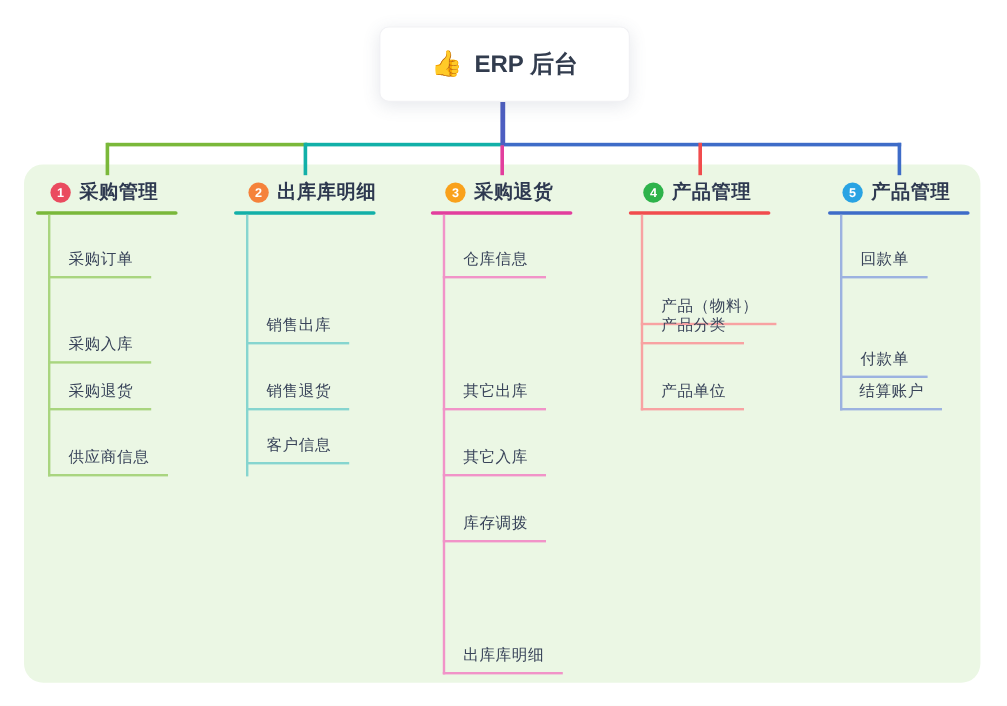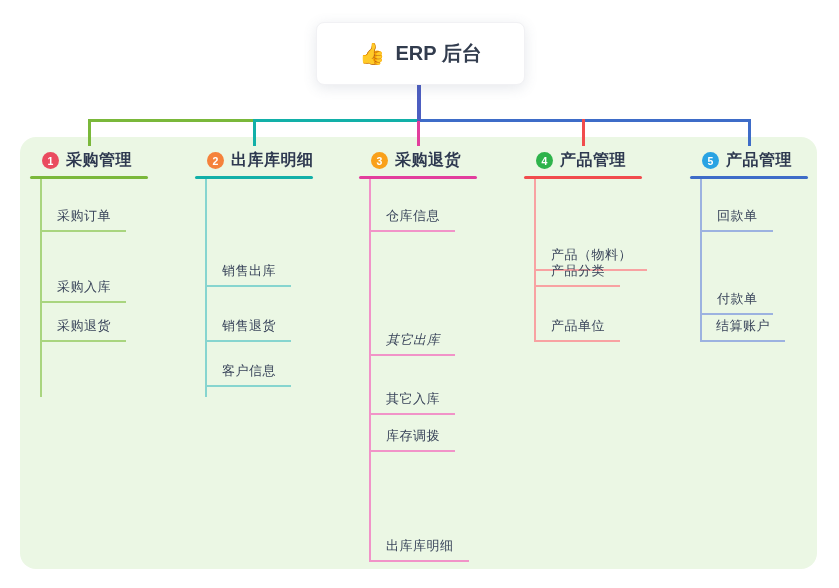--- a/index.html
+++ b/index.html
@@ -73,42 +73,43 @@
       <div class="branch" style="left: 30px;">
         <div class="btitle">
           <span class="badge" style="background: rgb(234, 75, 95);">1</span>
           <span class="blabel">采购管理</span>
         </div>
         <div class="bline" style="background: rgb(122, 184, 58);"></div>
         <div class="spine" style="height: 218px; background: rgb(169, 213, 127);"></div>
         <div class="child" style="top: 60px; border-bottom-color: rgb(169, 213, 127);">采购订单</div>
         <div class="child" style="top: 115px; border-bottom-color: rgb(169, 213, 127); margin-top: 16px;">采购入库</div>
         <div class="child" style="top: 170px; border-bottom-color: rgb(169, 213, 127);">采购退货</div>
+        <div class="child" style="top: 225px; border-bottom-color: rgb(169, 213, 127);">供应商信息</div>
       </div>
       <div class="branch" style="left: 195px;">
         <div class="btitle">
           <span class="badge" style="background: rgb(245, 130, 59);">2</span>
           <span class="blabel">出库库明细</span>
         </div>
         <div class="bline" style="background: rgb(18, 176, 168);"></div>
         <div class="spine" style="height: 218px; background: rgb(134, 213, 207);"></div>
         <div class="child" style="top: 115px; border-bottom-color: rgb(134, 213, 207);">销售出库</div>
         <div class="child" style="top: 170px; border-bottom-color: rgb(134, 213, 207);">销售退货</div>
         <div class="child" style="top: 215px; border-bottom-color: rgb(134, 213, 207);">客户信息</div>
       </div>
       <div class="branch" style="left: 359px;">
         <div class="btitle">
           <span class="badge" style="background: rgb(249, 161, 27);">3</span>
           <span class="blabel">采购退货</span>
         </div>
         <div class="bline" style="background: rgb(226, 62, 157);"></div>
         <div class="spine" style="height: 383px; background: rgb(241, 147, 200);"></div>
         <div class="child" style="top: 60px; border-bottom-color: rgb(241, 147, 200);">仓库信息</div>
-        <div class="child" style="top: 184px; border-bottom-color: rgb(241, 147, 200); font-style: italic;">其它出库</div>
-        <div class="child" style="top: 243px; border-bottom-color: rgb(241, 147, 200);">其它入库</div>
+        <div class="child" style="top: 170px; border-bottom-color: rgb(241, 147, 200);">其它出库</div>
+        <div class="child" style="top: 225px; border-bottom-color: rgb(241, 147, 200);">其它入库</div>
         <div class="child" style="top: 280px; border-bottom-color: rgb(241, 147, 200);">库存调拨</div>
         <div class="child" style="top: 390px; border-bottom-color: rgb(241, 147, 200);">出库库明细</div>
       </div>
       <div class="branch" style="left: 524px;">
         <div class="btitle">
           <span class="badge" style="background: rgb(46, 179, 75);">4</span>
           <span class="blabel">产品管理</span>
         </div>
         <div class="bline" style="background: rgb(241, 76, 77);"></div>
         <div class="spine" style="height: 163px; background: rgb(248, 162, 162);"></div>

